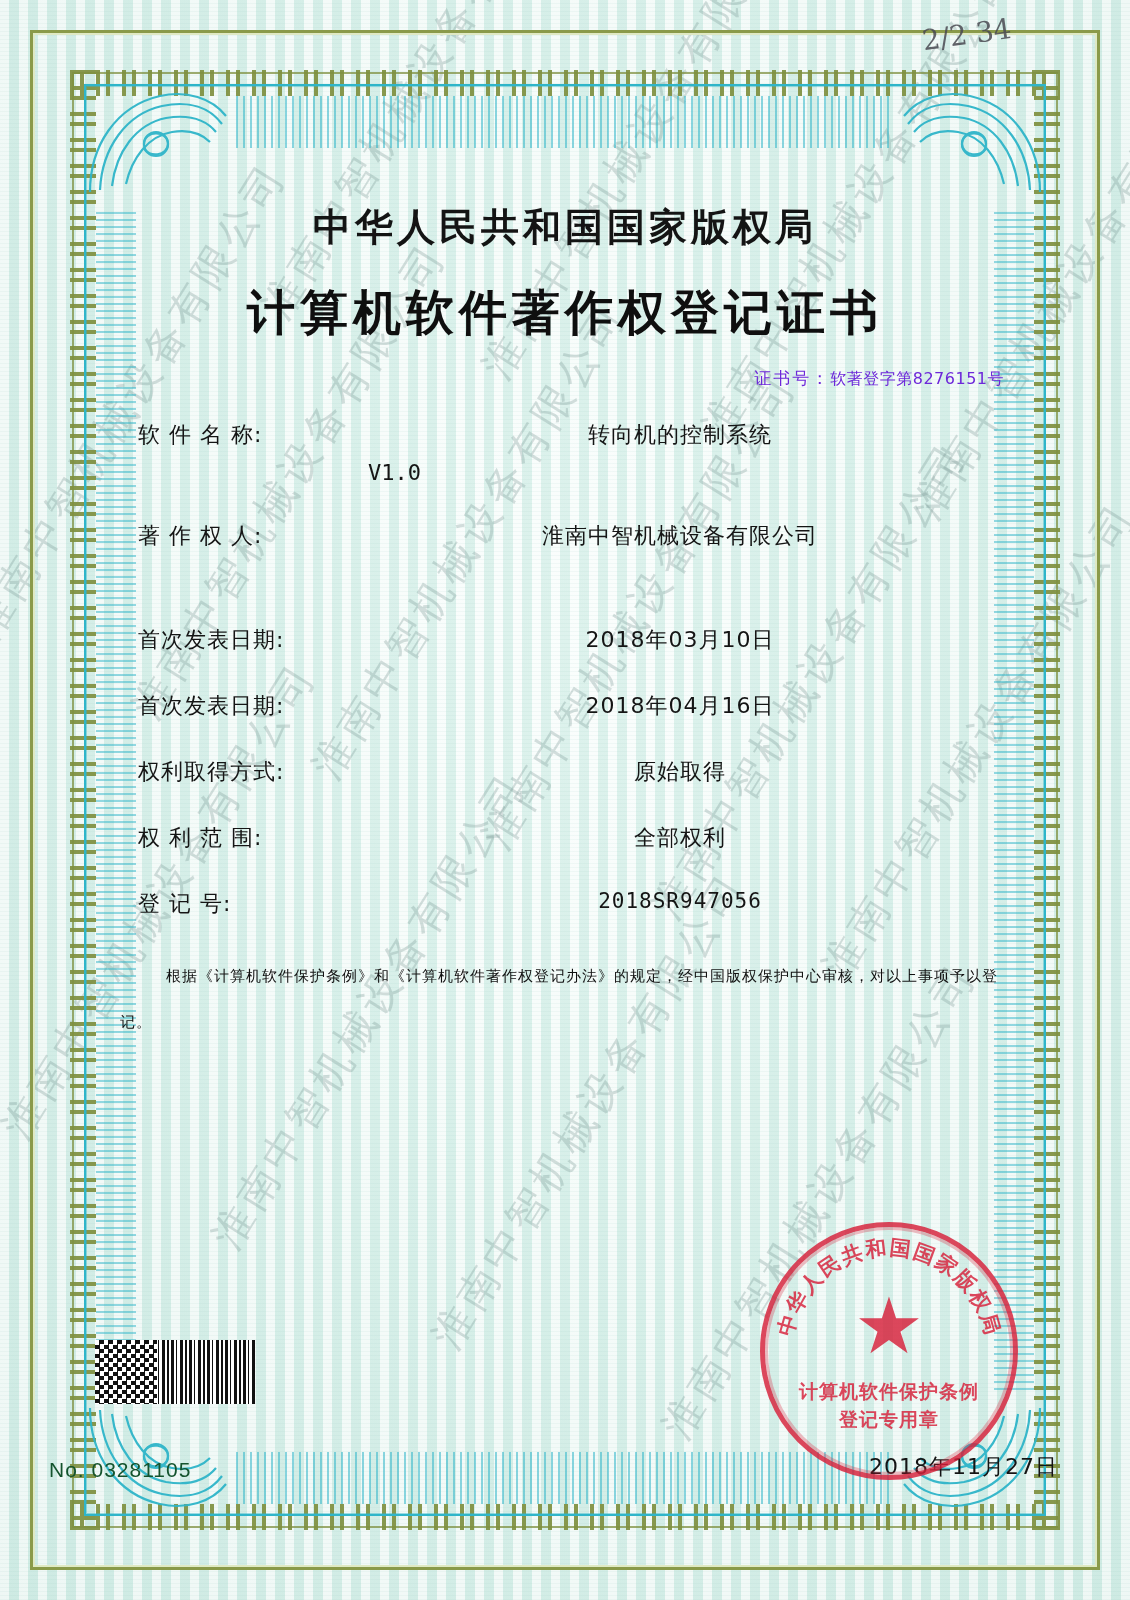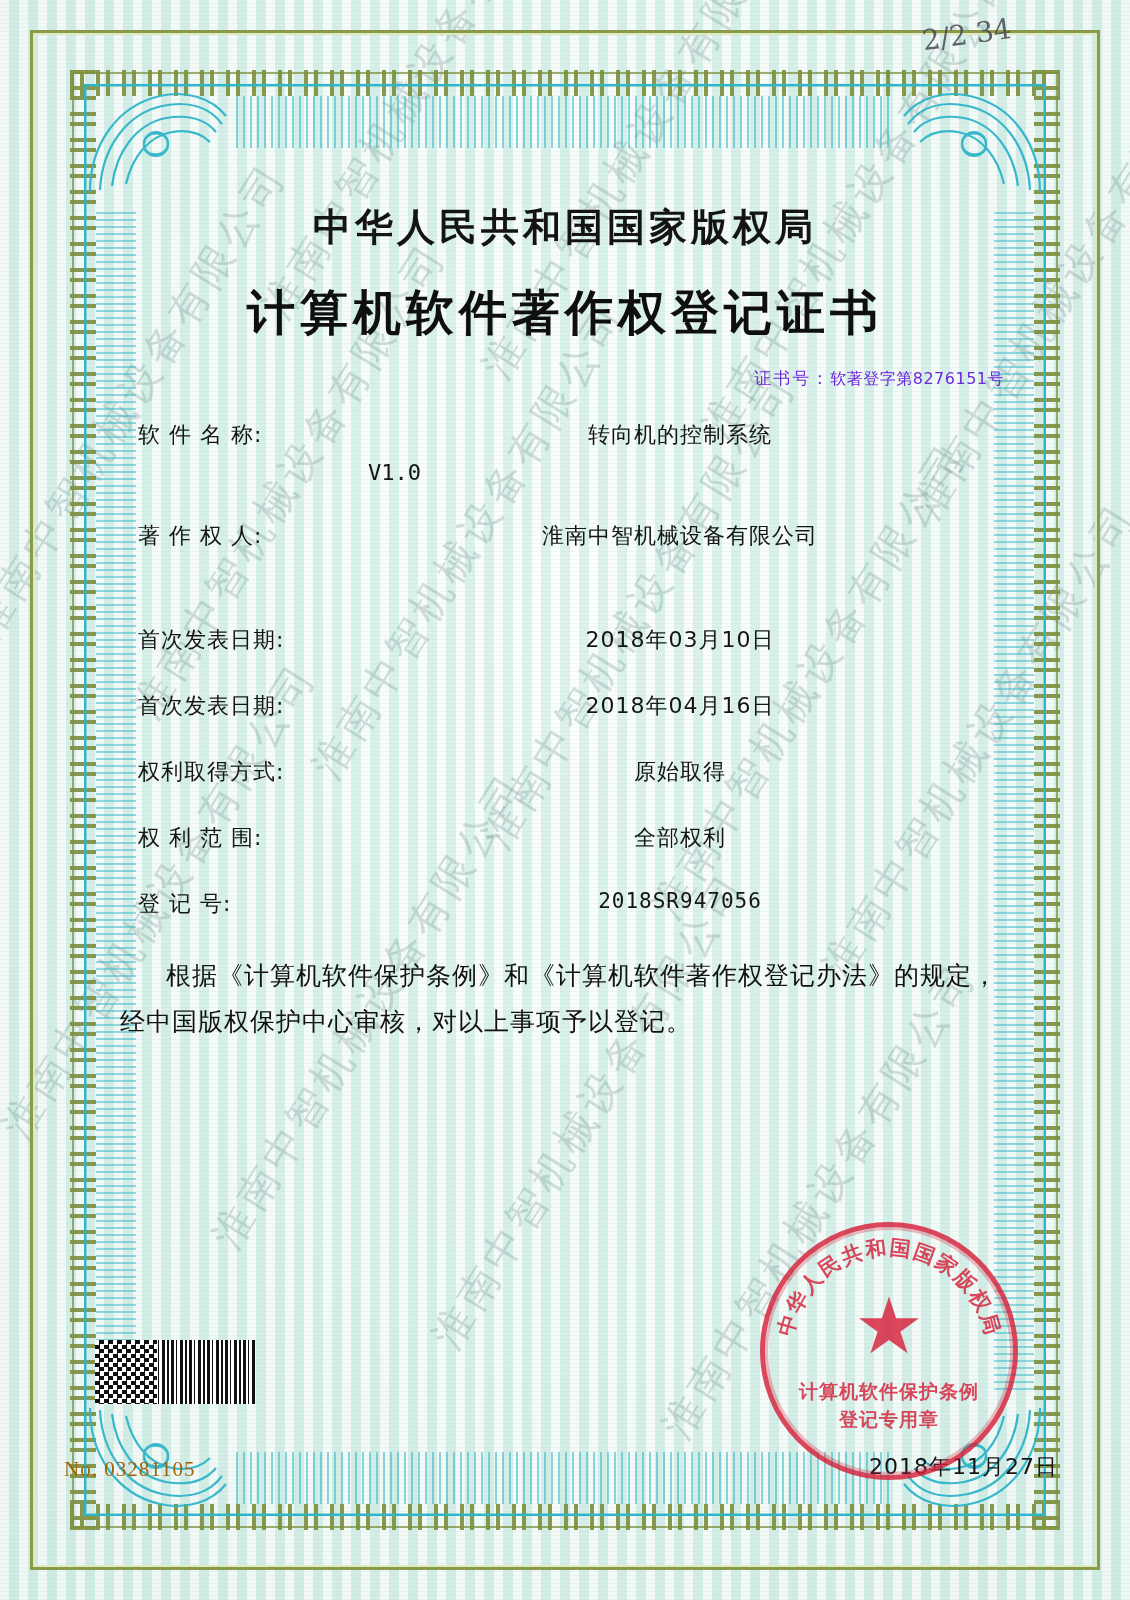--- a/index.html
+++ b/index.html
@@ -215,21 +215,21 @@
     color: #151515;
     margin-top: -16px;
     margin-bottom: 26px;
     font-family: "DejaVu Sans Mono", "Liberation Mono", monospace;
   }
   .gap-1 { height: 48px; }
   .mono { font-family: "DejaVu Sans Mono", "Liberation Mono", monospace; font-size: 21px; }
 
   .statement {
     margin-top: 34px;
-    font-size: 25px;
+    font-size: 15px;
     line-height: 46px;
     color: #111;
     letter-spacing: 1px;
     text-indent: 46px;
   }
 
   
   .barcode {
     position: absolute;
     left: 95px;
@@ -248,25 +248,25 @@
     left: 95px;
     bottom: 196px;
     width: 62px;
     height: 64px;
     background:
       repeating-conic-gradient(#111 0% 25%, #fff 0% 50%) 0 0 / 9px 9px;
   }
 
   .no-line {
     position: absolute;
-    left: 64px;
+    left: 49px;
     bottom: 118px;
-    font-family: Liberation Serif, serif;
+    font-family: Liberation Sans, sans-serif;
     font-size: 21px;
-    color: #a16207;
+    color: #14532d;
     letter-spacing: 1px;
   }
   .issue-date {
     position: absolute;
     right: 72px;
     bottom: 118px;
     font-size: 22px;
     color: #141414;
     letter-spacing: 1px;
   }

